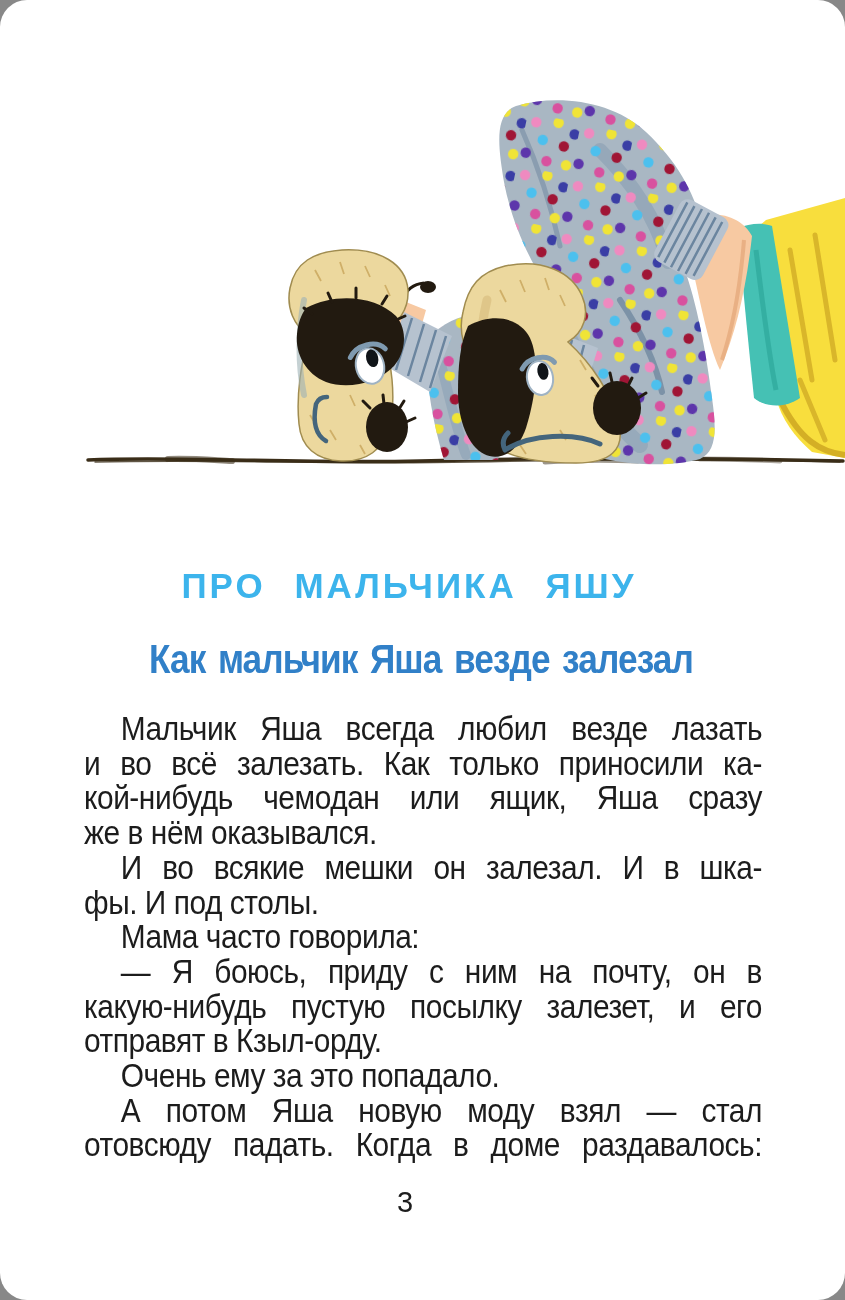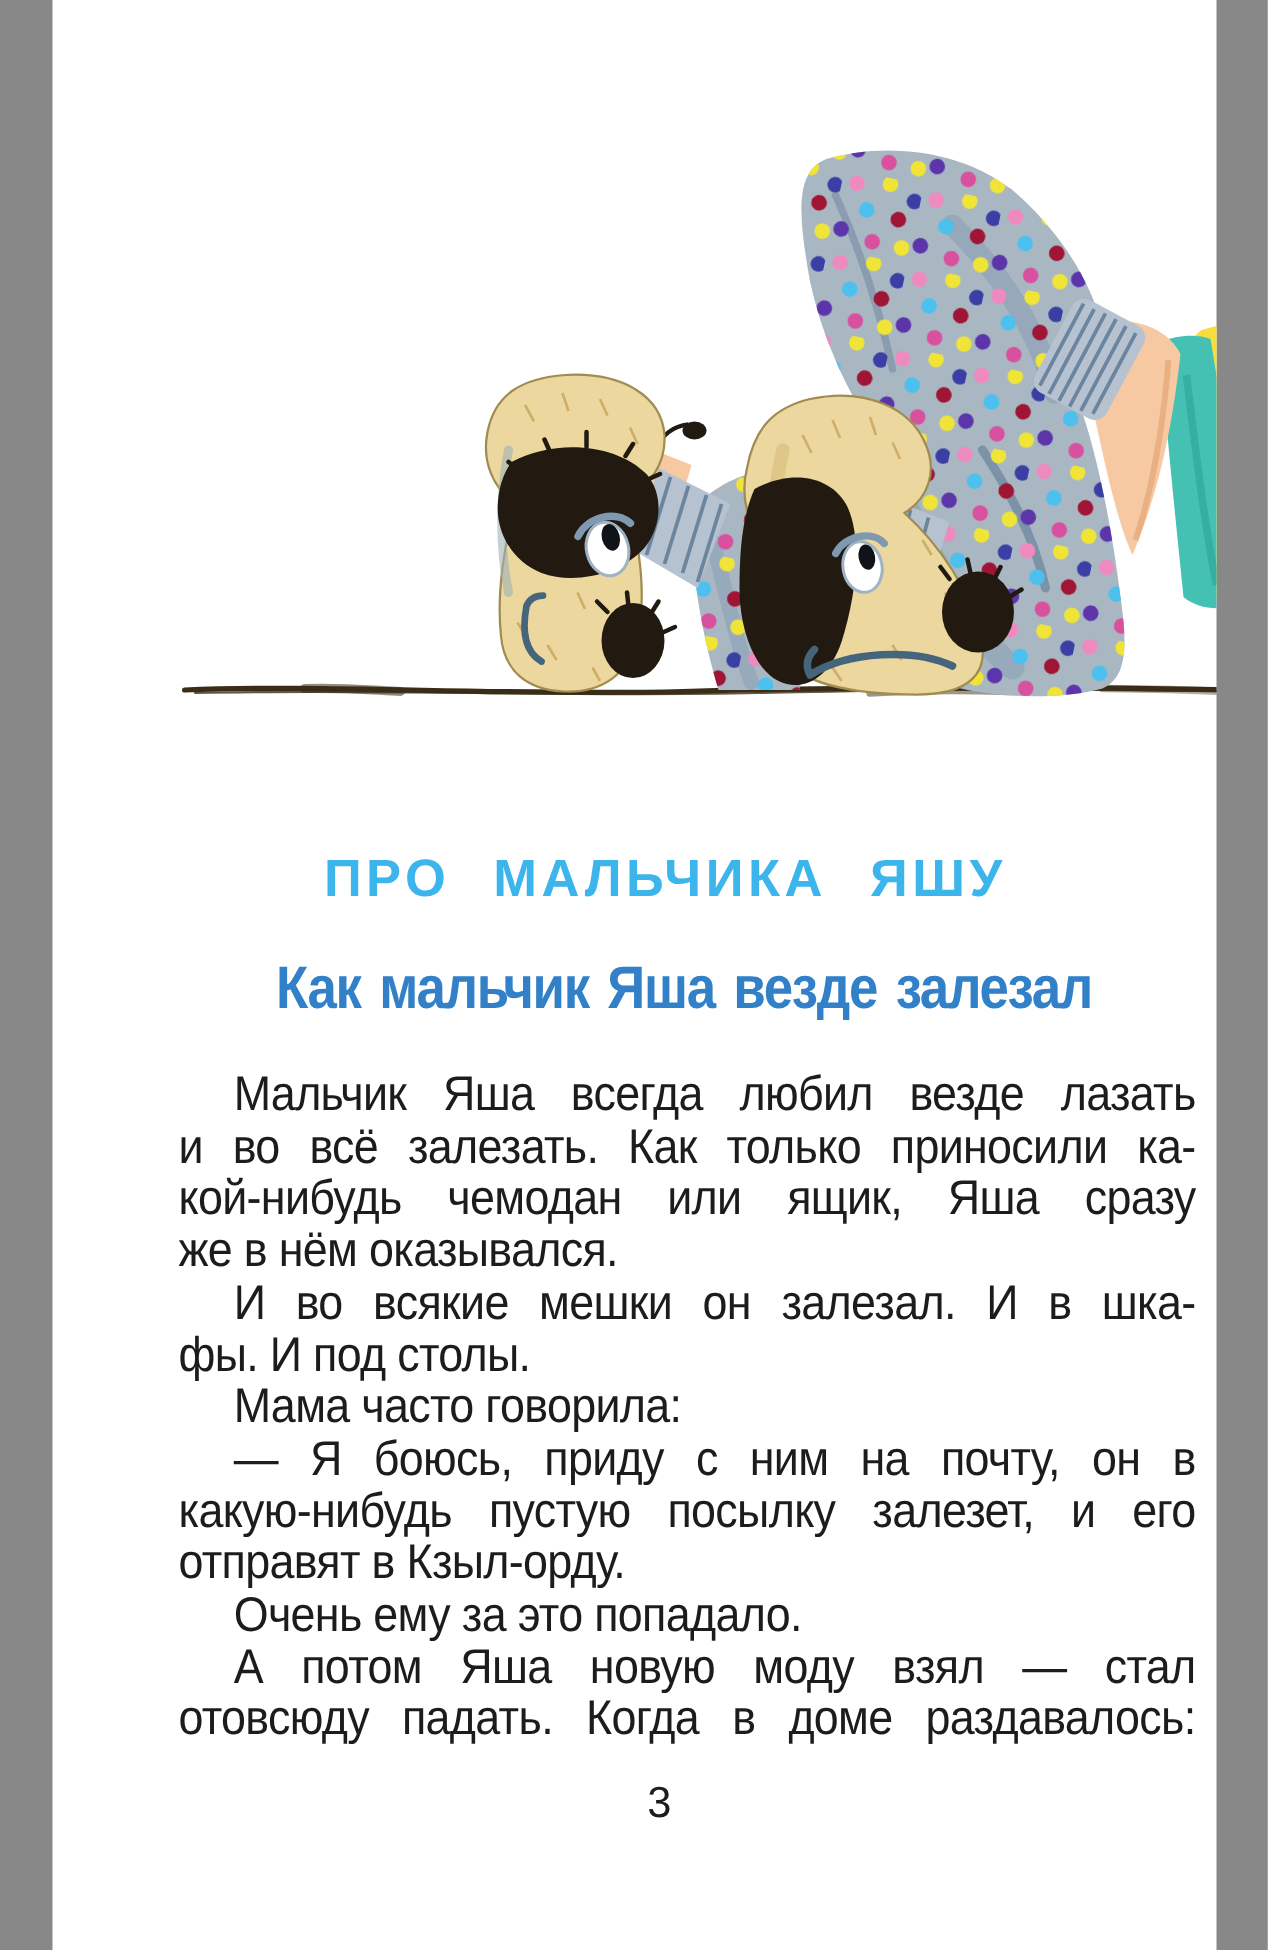--- a/index.html
+++ b/index.html
@@ -1,20 +1,21 @@
 <!DOCTYPE html>
 <html lang="ru" style="--series-title: #3cb4ec; --story-title: #3180c8; --body-text: #1c1c1c; --pajama: #a9b7c3; --pajama-shade: #7e96ae; --pajama-dark: #4f6d8c; --cuff: #b6c2cf; --cuff-stripe: #5e7b97; --slipper: #ecd89e; --slipper-shade: #d7ba7c; --slipper-outline: #a08c50; --fur: #221a10; --skin: #f7c9a2; --skin-shade: #e0a070; --teal: #45c1b4; --yellow: #f8de3d; --yellow-shade: #d9b62a; --ground: #3a2d18; --eye-lid: #7f9ab0; --mouth: #44657c; --dot-pink: #ef8ac0; --dot-yellow: #f0e436; --dot-navy: #3a3ea5; --dot-cyan: #4cc0ee; --dot-red: #a01535; --dot-purple: #5d35ab; --dot-magenta: #d8519f;"><head>
 <meta charset="utf-8">
 <style>
   html,body{margin:0;padding:0;background:#888;}
   .page{
-    position:relative;width:776px;height:1300px;margin:0 auto;
+    position:relative;width:845px;height:1300px;margin:0 auto;
     background:#ffffff;overflow:hidden;
     font-family:"Liberation Sans","DejaVu Sans",sans-serif;
     color:var(--body-text,#1c1c1c);
+    border-radius:27px;
   }
   .illu{display:block;position:absolute;top:0;left:0;}
 
   .series-title{
     position:absolute;top:566px;left:0;width:818px;margin:0;
     text-align:center;font-weight:700;font-size:35px;line-height:40px;
     letter-spacing:3px;word-spacing:16px;
     color:var(--series-title,#3cb4ec);
   }
   .story-title{

